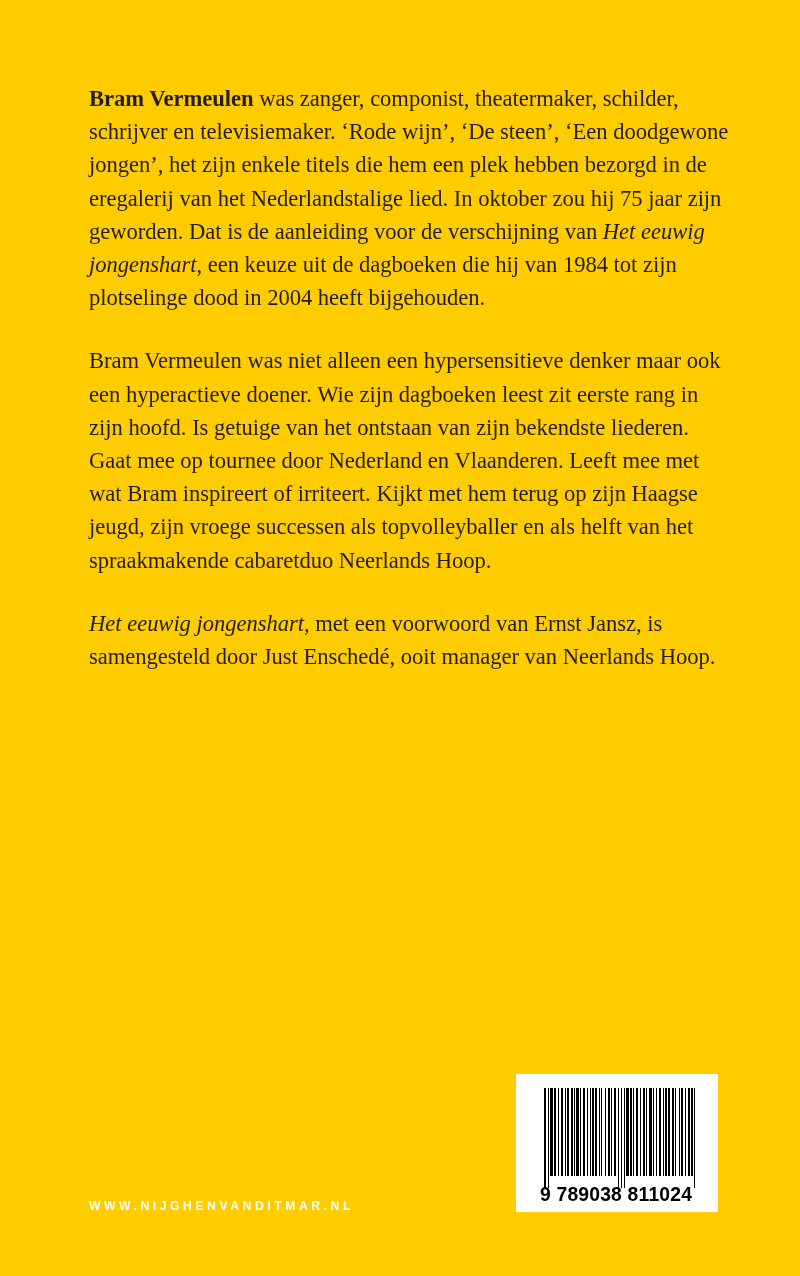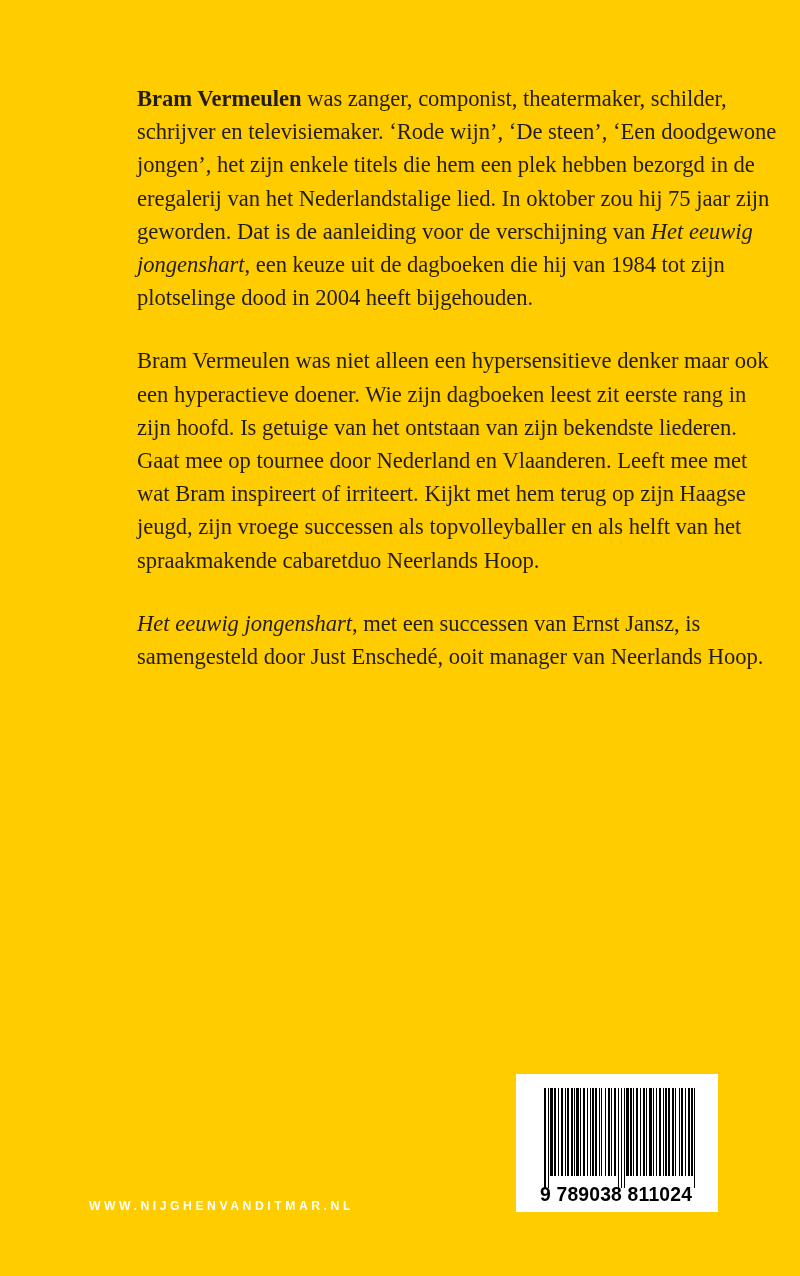--- a/index.html
+++ b/index.html
@@ -20,21 +20,20 @@
     position: absolute;
     inset: 0;
     background: #ffcc00;
   }
 
   .blurb {
     position: absolute;
     left: 89px;
     top: 82px;
     width: 645px;
-    margin-left: 48px;
   }
 
   .blurb p {
     margin: 0 0 30px 0;
     font-size: 22.6px;
     line-height: 33.2px;
     color: #231d16;
     letter-spacing: -0.05px;
     word-spacing: 0.1px;
   }
@@ -100,21 +99,21 @@
   }
 </style>
 </head>
 <body>
 
 <div class="cover">
 
   <div class="blurb">
       <p><b>Bram Vermeulen</b><span> was zanger, componist, theatermaker, schilder, schrijver en televisiemaker. ‘Rode wijn’, ‘De steen’, ‘Een doodgewone jongen’, het zijn enkele titels die hem een plek hebben bezorgd in de eregalerij van het Nederlandstalige lied. In oktober zou hij 75 jaar zijn geworden. Dat is de aanleiding voor de verschijning van </span><i>Het eeuwig jongenshart</i><span>, een keuze uit de dagboeken die hij van 1984 tot zijn plotselinge dood in 2004 heeft bijgehouden.</span></p>
       <p><span>Bram Vermeulen was niet alleen een hypersensitieve denker maar ook een hyperactieve doener. Wie zijn dagboeken leest zit eerste rang in zijn hoofd. Is getuige van het ontstaan van zijn bekendste liederen. Gaat mee op tournee door Nederland en Vlaanderen. Leeft mee met wat Bram inspireert of irriteert. Kijkt met hem terug op zijn Haagse jeugd, zijn vroege successen als topvolleyballer en als helft van het spraakmakende cabaretduo Neerlands Hoop.</span></p>
-      <p><i>Het eeuwig jongenshart</i><span>, met een successen van Ernst Jansz, is samengesteld door Just Enschedé, ooit manager van Neerlands Hoop.</span></p>
+      <p><i>Het eeuwig jongenshart</i><span>, met een voorwoord van Ernst Jansz, is samengesteld door Just Enschedé, ooit manager van Neerlands Hoop.</span></p>
     </div>
 
   <div class="site-url">WWW.NIJGHENVANDITMAR.NL</div>
 
   <div class="barcode-box">
     <div class="barcode-bars">
         <span class="bar guard" style="width: 2px;"></span>
         <span class="gap" style="width: 2px;"></span>
         <span class="bar guard" style="width: 1px;"></span>
         <span class="gap" style="width: 1px;"></span>

